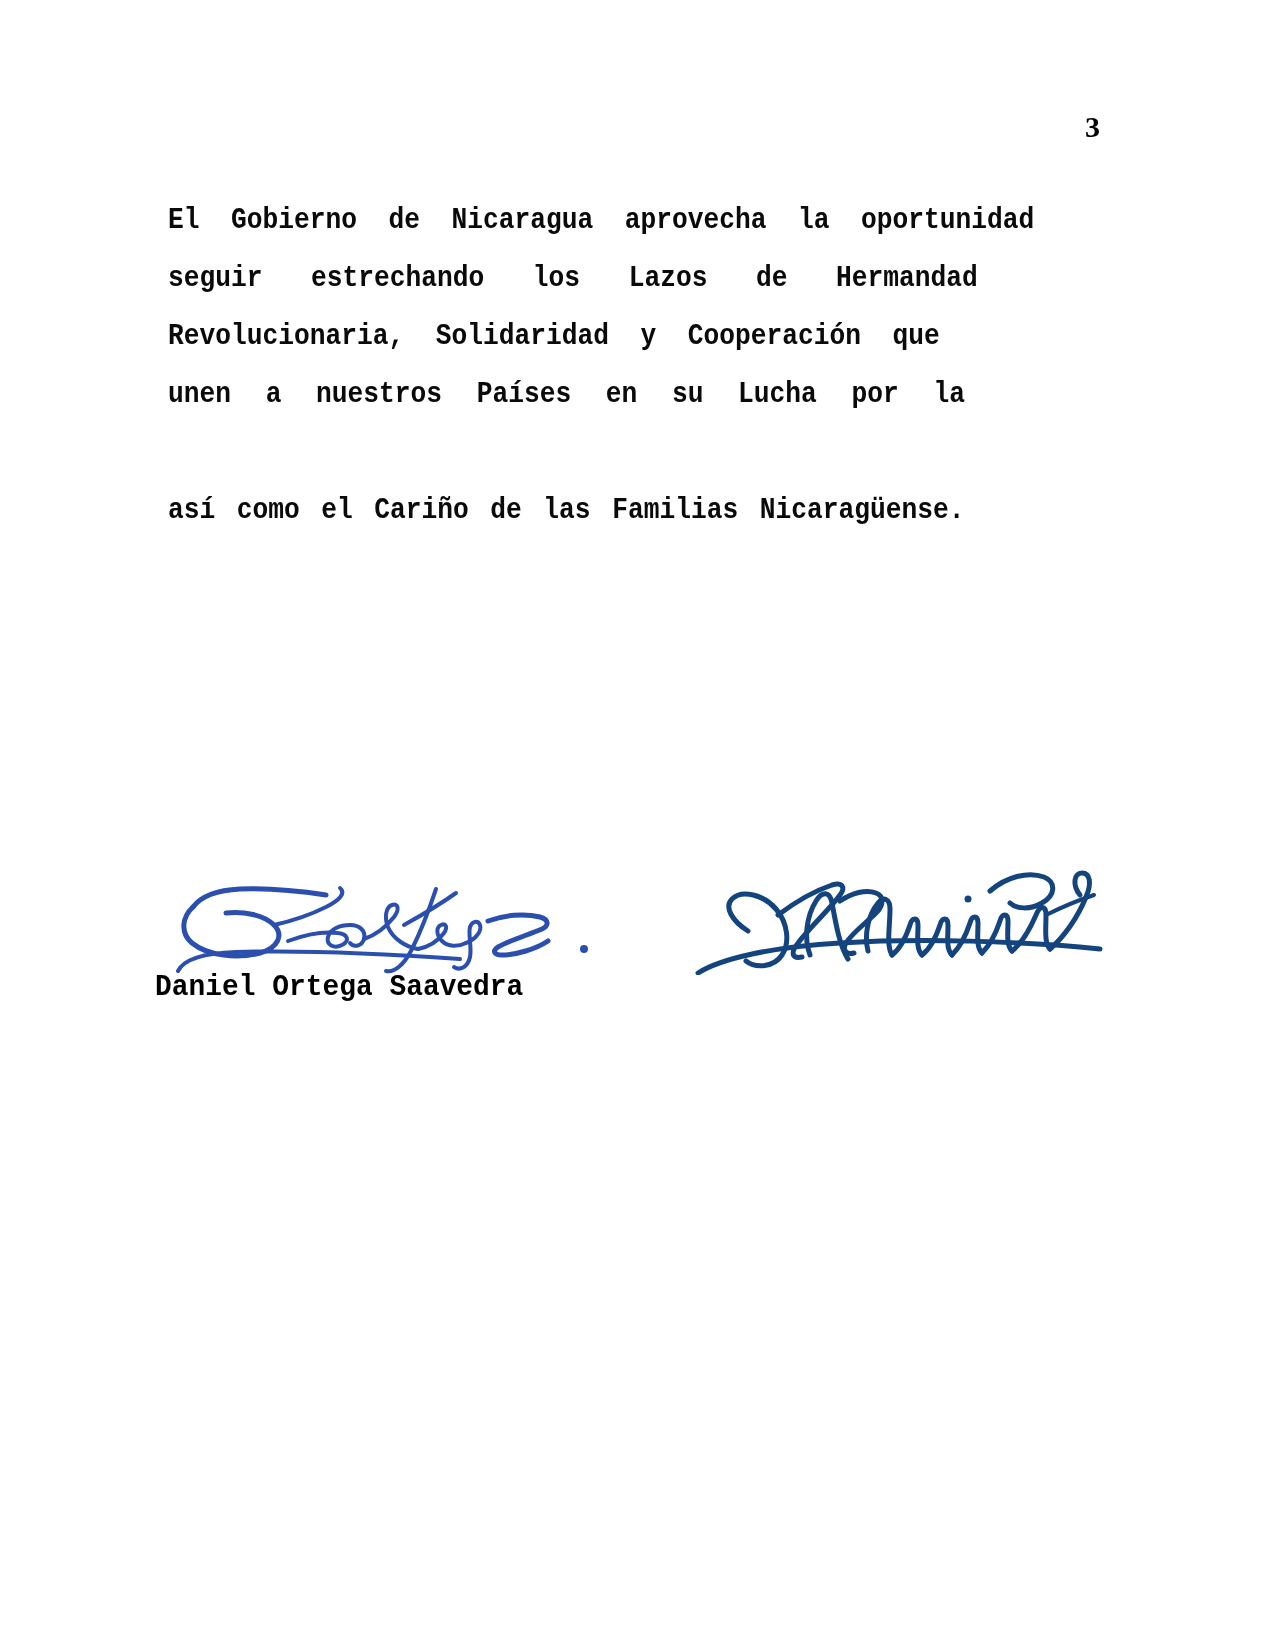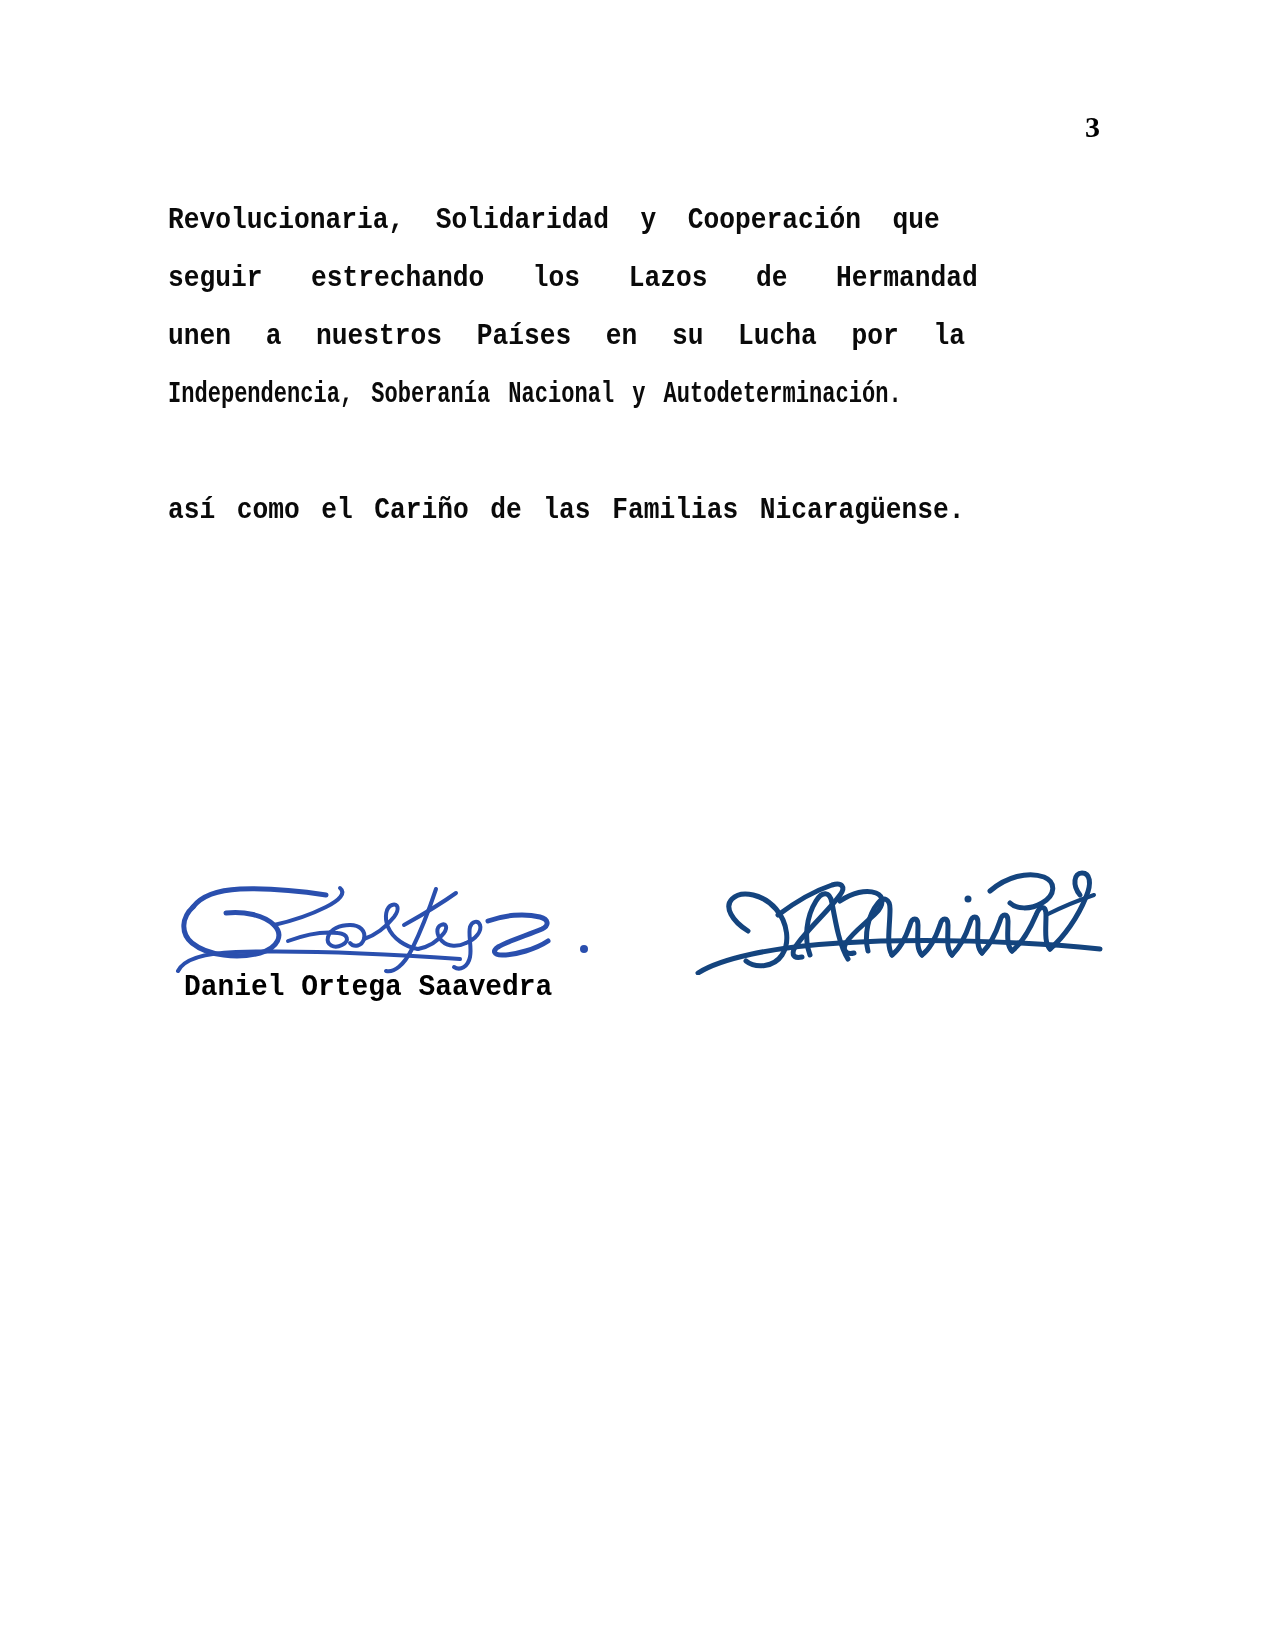--- a/index.html
+++ b/index.html
@@ -112,37 +112,37 @@
     position: absolute;
     top: 0;
     font-family: "Liberation Mono", "DejaVu Sans Mono", monospace;
     font-weight: bold;
     font-size: 30px;
     line-height: 44px;
     white-space: nowrap;
     color: #000000;
   }
   .sig-name > span { display: inline-block; transform: scaleX(0.93); transform-origin: left center; }
-  .name-left  { left: 184px; text-align: center; }
+  .name-left  { left: 155px; text-align: center; }
   .name-right { left: 726px; }
 </style>
 </head>
 <body>
 
 <div class="page">
 
   <div class="page-number">3</div>
 
   <div class="body-block">
 
     <div class="para">
+      <div class="tline j-1"><span>El Gobierno de Nicaragua aprovecha la oportunidad</span></div>
+      <div class="tline j-3"><span>seguir estrechando los Lazos de Hermandad</span></div>
       <div class="tline j-4"><span>Revolucionaria, Solidaridad y Cooperación que</span></div>
-      <div class="tline j-3"><span>seguir estrechando los Lazos de Hermandad</span></div>
       <div class="tline j-5"><span>unen a nuestros Países en su Lucha por la</span></div>
-      <div class="tline j-6"><span>Independencia, Soberanía Nacional y Autodeterminación.</span></div>
     </div>
 
     <div class="para">
       <div class="tline k-4"><span>así como el Cariño de las Familias Nicaragüense.</span></div>
     </div>
 
   </div>
 
   <div class="sig-area">
 

